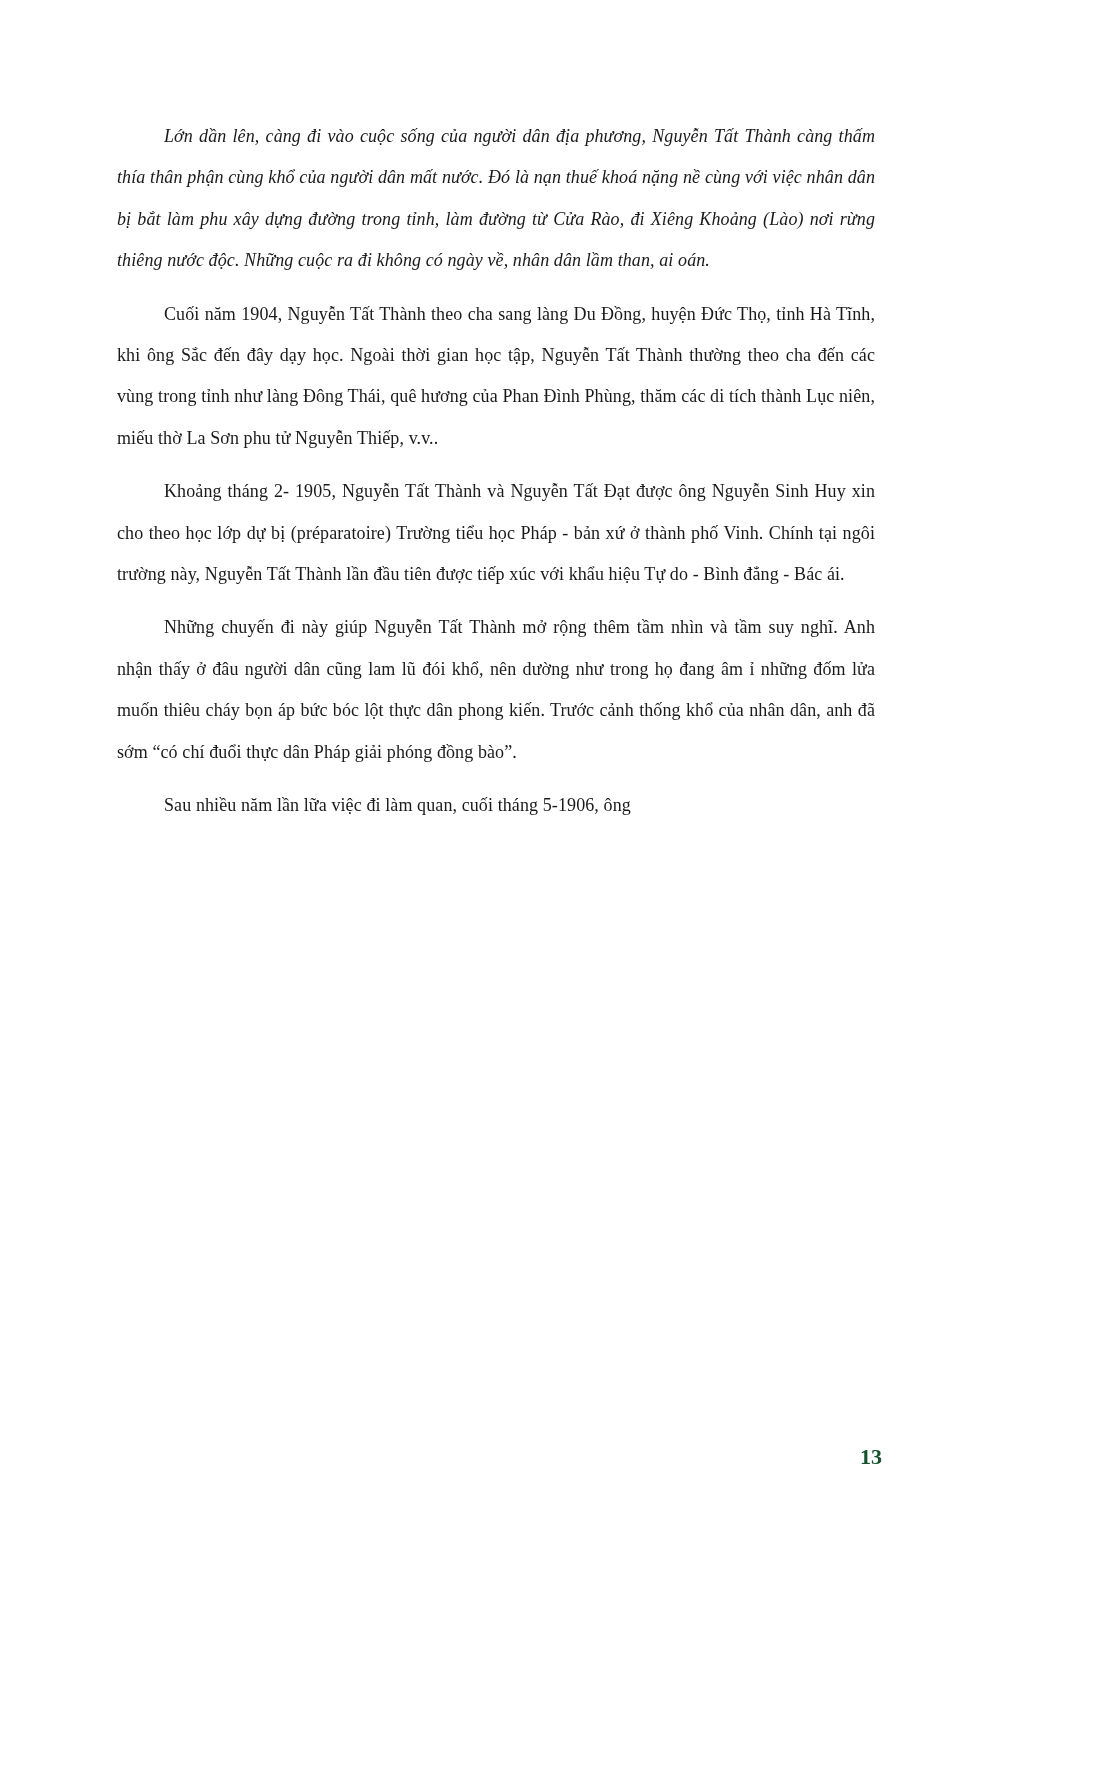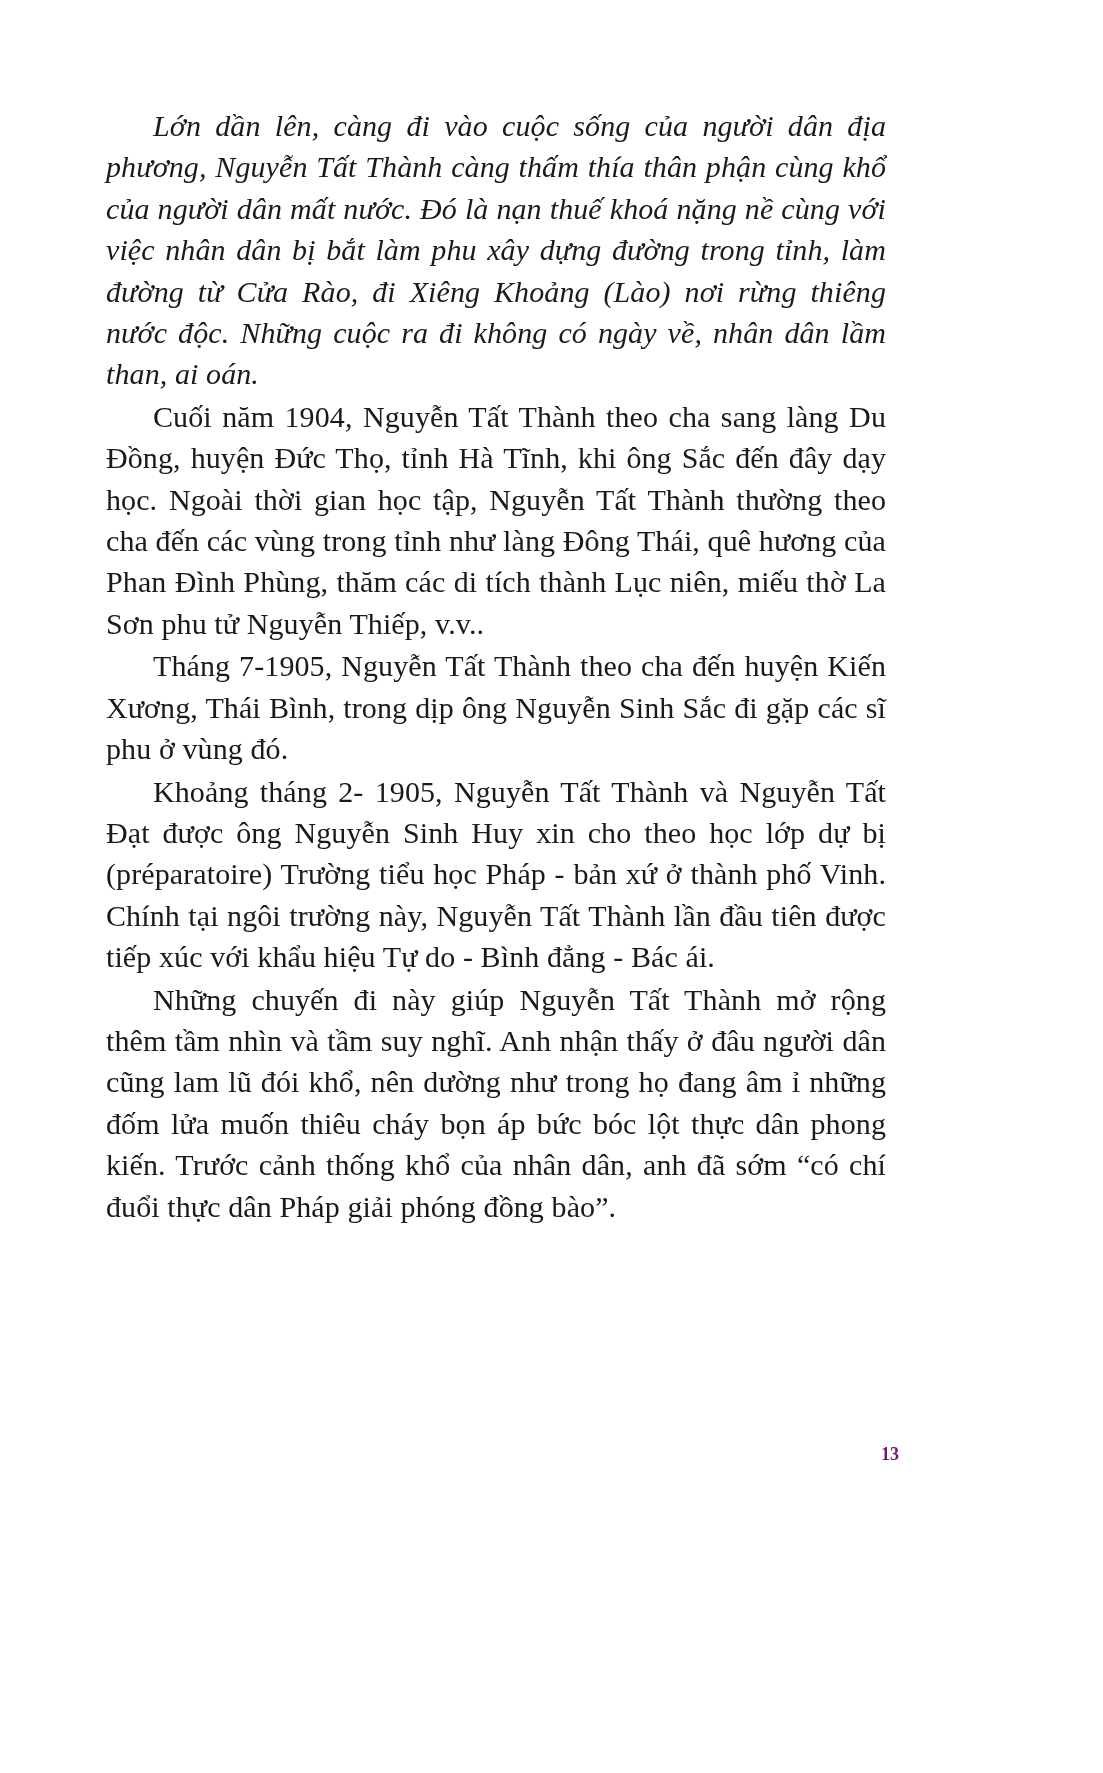--- a/index.html
+++ b/index.html
@@ -16,45 +16,45 @@
     color: #1a1a1a;
     overflow: hidden;
   }
   .text-block {
     position: absolute;
     left: 105px;
     top: 104px;
     width: 782px;
   }
   .text-block p {
-    margin: 1px;
+    margin: 12px;
     padding: 0;
-    font-size: 30px;
+    font-size: 18px;
     line-height: 41.4px;
     text-align: justify;
     text-indent: 47px;
     letter-spacing: 0.1px;
   }
   .text-block p.italic {
     font-style: italic;
   }
   .page-number {
     position: absolute;
-    right: 204px;
+    right: 221px;
     top: 1444px;
-    font-size: 18px;
+    font-size: 22px;
     font-weight: bold;
-    color: #701a75;
+    color: #14532d;
   }
 </style>
 </head>
 <body>
 
 <div class="page">
   <div class="text-block">
     <p class="italic">Lớn dần lên, càng đi vào cuộc sống của người dân địa phương, Nguyễn Tất Thành càng thấm thía thân phận cùng khổ của người dân mất nước. Đó là nạn thuế khoá nặng nề cùng với việc nhân dân bị bắt làm phu xây dựng đường trong tỉnh, làm đường từ Cửa Rào, đi Xiêng Khoảng (Lào) nơi rừng thiêng nước độc. Những cuộc ra đi không có ngày về, nhân dân lầm than, ai oán.</p>
     <p>Cuối năm 1904, Nguyễn Tất Thành theo cha sang làng Du Đồng, huyện Đức Thọ, tỉnh Hà Tĩnh, khi ông Sắc đến đây dạy học. Ngoài thời gian học tập, Nguyễn Tất Thành thường theo cha đến các vùng trong tỉnh như làng Đông Thái, quê hương của Phan Đình Phùng, thăm các di tích thành Lục niên, miếu thờ La Sơn phu tử Nguyễn Thiếp, v.v..</p>
-    <p>Tháng 7-1905, Nguyễn Tất Thành theo cha đến huyện Kiến Xương, Thái Bình, trong dịp ông Nguyễn Sinh Sắc đi gặp các sĩ phu ở vùng đó.</p>
     <p>Khoảng tháng 2- 1905, Nguyễn Tất Thành và Nguyễn Tất Đạt được ông Nguyễn Sinh Huy xin cho theo học lớp dự bị (préparatoire) Trường tiểu học Pháp - bản xứ ở thành phố Vinh. Chính tại ngôi trường này, Nguyễn Tất Thành lần đầu tiên được tiếp xúc với khẩu hiệu Tự do - Bình đẳng - Bác ái.</p>
     <p>Những chuyến đi này giúp Nguyễn Tất Thành mở rộng thêm tầm nhìn và tầm suy nghĩ. Anh nhận thấy ở đâu người dân cũng lam lũ đói khổ, nên dường như trong họ đang âm ỉ những đốm lửa muốn thiêu cháy bọn áp bức bóc lột thực dân phong kiến. Trước cảnh thống khổ của nhân dân, anh đã sớm “có chí đuổi thực dân Pháp giải phóng đồng bào”.</p>
+    <p>Sau nhiều năm lần lữa việc đi làm quan, cuối tháng 5-1906, ông</p>
   </div>
   <div class="page-number">13</div>
 </div>
 
 </body></html>

